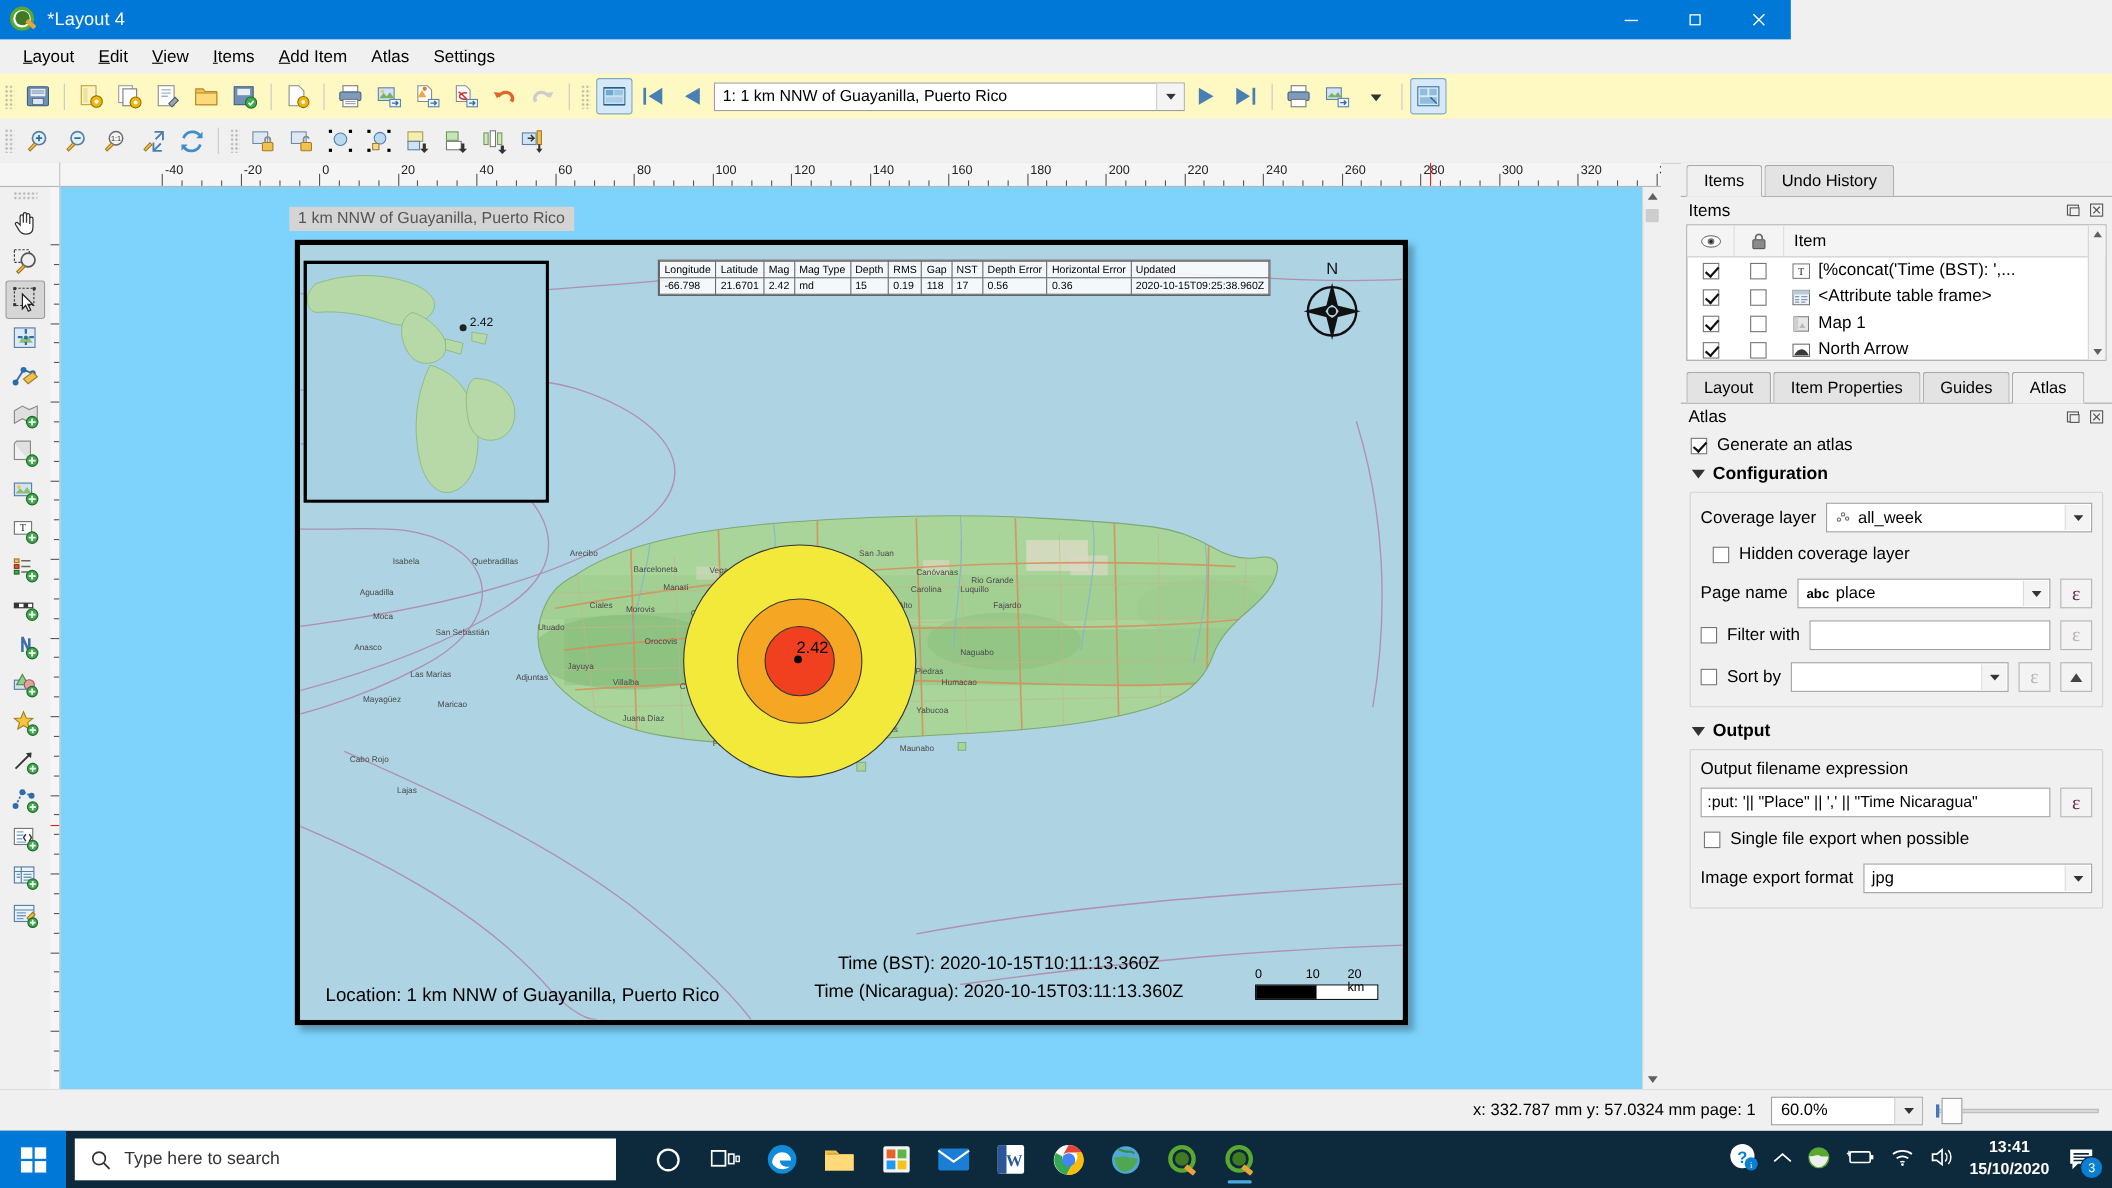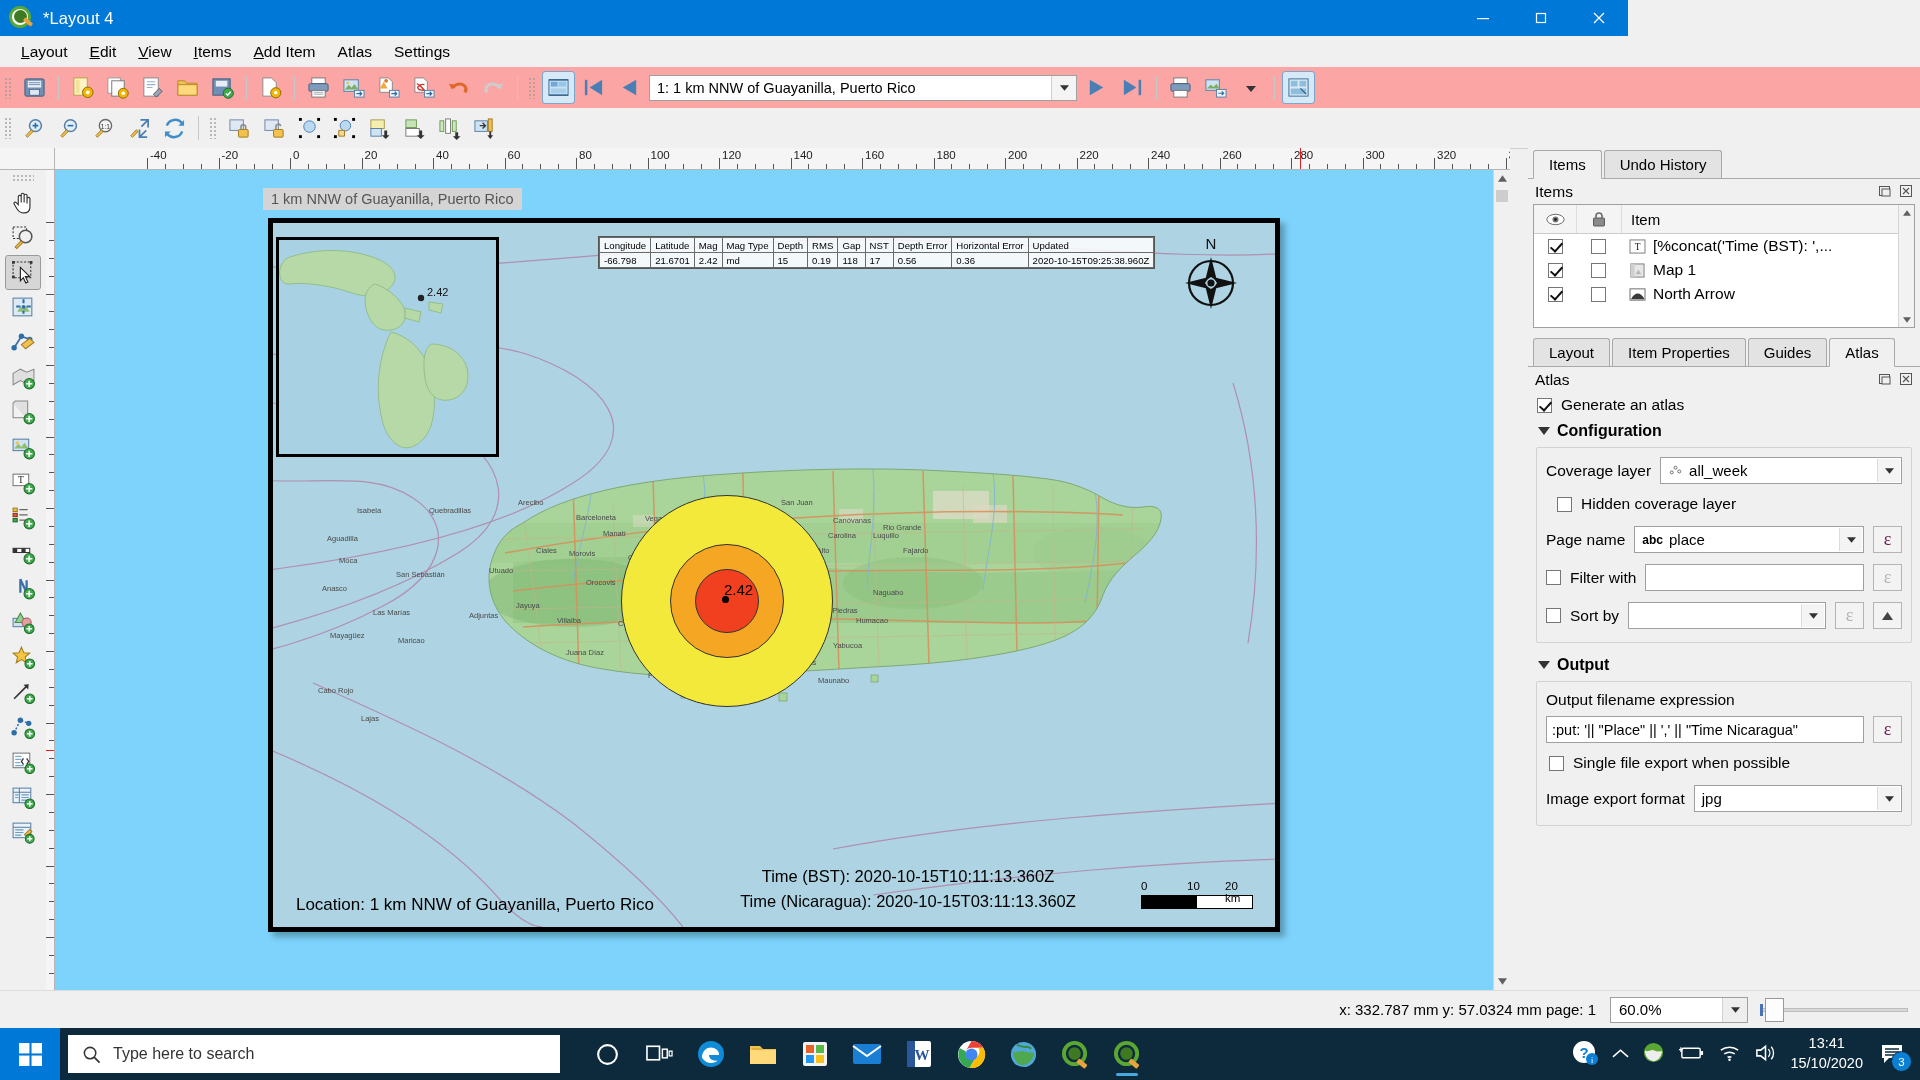--- a/index.html
+++ b/index.html
@@ -21,21 +21,21 @@
   .titlebar .wbtns{margin-left:auto;display:flex;height:36px;}
   .wbtn{width:58px;height:36px;display:flex;align-items:center;justify-content:center;color:#fff;font-size:16px;}
   .wbtn svg{display:block;}
 
   
   .menubar{position:absolute;left:0;top:36px;width:1920px;height:31px;background:#f0f0f0;display:flex;align-items:center;padding-left:10px;box-sizing:border-box;}
   .menubar .mi{padding:4px 11px;font-size:15.5px;color:#000;}
   .menubar .mi u{text-decoration:underline;}
 
   
-  .tb1{position:absolute;left:0;top:67px;width:1920px;height:41px;background:#fca5a5;border-bottom:1px solid #e3e3e3;display:flex;align-items:center;}
+  .tb1{position:absolute;left:0;top:67px;width:1920px;height:41px;background:#fef9c3;border-bottom:1px solid #e3e3e3;display:flex;align-items:center;}
   .tb2{position:absolute;left:0;top:108px;width:1920px;height:40px;background:#f0f0f0;border-bottom:1px solid #cfcfcf;display:flex;align-items:center;}
   .grip{width:9px;height:22px;margin:0 4px;flex:0 0 auto;
         background-image:radial-gradient(circle,#9a9a9a 1px,transparent 1.2px);
         background-size:4px 4px;opacity:.65;}
   .tbtn{width:31px;height:31px;margin:0 2px;display:flex;align-items:center;justify-content:center;border-radius:2px;flex:0 0 auto;}
   .tbtn.on{background:#d6e9f8;outline:1px solid #7aa8cc;}
   .sep{width:1px;height:24px;background:#c8c8c8;margin:0 6px;flex:0 0 auto;}
   .tbtn svg{display:block;}
 
   .atlascombo{width:428px;height:26px;background:#fff;border:1px solid #a0a0a0;display:flex;align-items:center;
@@ -141,21 +141,21 @@
   .zslider .marker{position:absolute;left:0;width:3px;height:12px;background:#4a74b5;}
 
   
   .taskbar{position:absolute;left:0;top:1028px;width:1920px;height:52px;background:#0d2a3c;display:flex;align-items:center;}
   .tbstart{width:60px;height:52px;display:flex;align-items:center;justify-content:center;background:#0078d7;}
   .tbsearch{width:492px;height:38px;background:#fff;margin-left:8px;display:flex;align-items:center;gap:12px;padding-left:14px;box-sizing:border-box;color:#333;font-size:16px;}
   .tbicons{display:flex;align-items:center;gap:6px;margin-left:24px;}
   .tbi{width:46px;height:48px;display:flex;align-items:center;justify-content:center;position:relative;}
   .tbi .dot{position:absolute;bottom:2px;left:50%;transform:translateX(-50%);width:22px;height:3px;border-radius:2px;background:#4aa8e0;}
   .tray{margin-left:auto;display:flex;align-items:center;gap:13px;padding-right:10px;color:#fff;}
-  .clock{color:#fff;font-size:14.5px;line-height:1.35;text-align:center;}
+  .clock{color:#fff;font-size:14.5px;line-height:1.35;text-align:center;font-weight:bold;}
   .notif{position:relative;width:34px;height:34px;display:flex;align-items:center;justify-content:center;}
   .notif .badge{position:absolute;right:-2px;bottom:-1px;width:19px;height:19px;border-radius:50%;background:#0b7fd4;color:#fff;font-size:11.5px;display:flex;align-items:center;justify-content:center;border:1px solid #0d2a3c;}
 </style>
 </head>
 <body>
 
 <div class="app">
 
   <div class="titlebar">
     <div class="qicon">
@@ -1110,20 +1110,38 @@
           <div class="ilrow">
             <div class="c1">
               <span class="cb chk"></span>
             </div>
             <div class="c2">
               <span class="cb"></span>
             </div>
             <div class="c3">
               <span style="display: flex;">
                 <svg width="17" height="15" viewBox="0 0 18 16">
+                  <rect x="1" y="1" width="16" height="14" fill="#eef3f9" stroke="#6a6a6a"></rect>
+                  <rect x="1" y="1" width="16" height="4" fill="#b9c9d8"></rect>
+                  <path d="M3 7h4M3 10h4M3 12.5h4M9 7h6M9 10h6M9 12.5h4" stroke="#7f9ab5" stroke-width="1.2"></path>
+                </svg>
+              </span>
+              <span>&lt;Attribute table frame&gt;</span>
+            </div>
+          </div>
+          <div class="ilrow">
+            <div class="c1">
+              <span class="cb chk"></span>
+            </div>
+            <div class="c2">
+              <span class="cb"></span>
+            </div>
+            <div class="c3">
+              <span style="display: flex;">
+                <svg width="17" height="15" viewBox="0 0 18 16">
                   <rect x="2" y="1" width="14" height="14" fill="#e7e7e7" stroke="#7a7a7a"></rect>
                   <rect x="2" y="1" width="4" height="14" fill="#cfcfcf"></rect>
                   <path d="M7 12 l3-5 3 5z" fill="#b8b8b8"></path>
                 </svg>
               </span>
               <span>Map 1</span>
             </div>
           </div>
           <div class="ilrow">
             <div class="c1">

